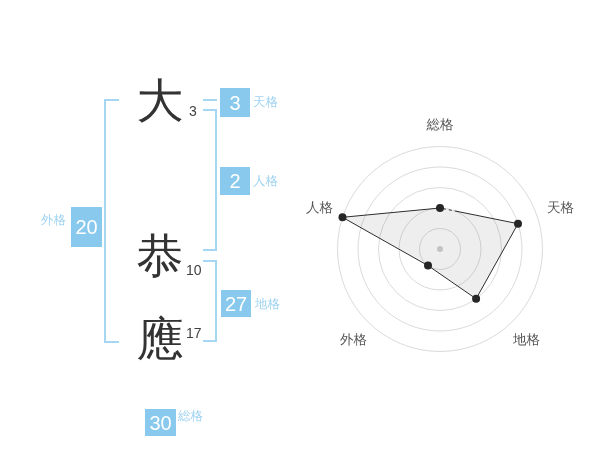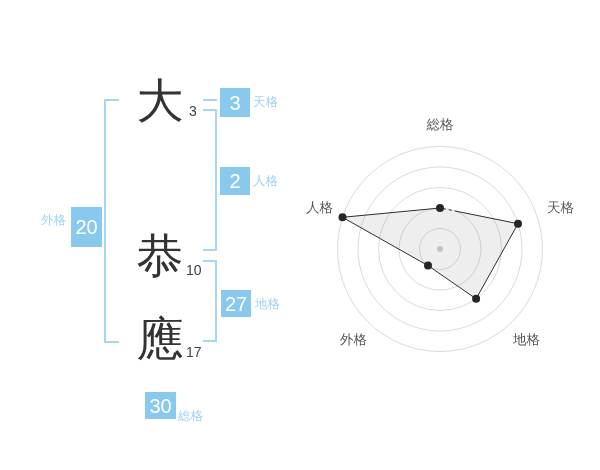--- a/index.html
+++ b/index.html
@@ -87,21 +87,21 @@
   <div class="bracket-right bracket-jinkaku"></div>
   <div class="bracket-right bracket-chikaku"></div>
 
   <div class="kanji" style="left:133px; top:77px;">大</div>
   <div class="stroke-num" style="left:189px; top:104px;">3</div>
 
   <div class="kanji" style="left:133px; top:232px;">恭</div>
   <div class="stroke-num" style="left:186px; top:263px;">10</div>
 
   <div class="kanji" style="left:133px; top:315px;">應</div>
-  <div class="stroke-num" style="left:186px; top:345px;">17</div>
+  <div class="stroke-num" style="left:186px; top:326px;">17</div>
 
   <div class="badge" style="left:220px; top:88px; width:30px; height:29px;">
     <span>3</span>
   </div>
   <div class="kaku-label" style="left:253px; top:96px;">天格</div>
 
   <div class="badge" style="left:220px; top:167px; width:30px; height:28px;">
     <span>2</span>
   </div>
   <div class="kaku-label" style="left:253px; top:175px;">人格</div>
@@ -109,21 +109,21 @@
   <div class="badge" style="left:221px; top:290px; width:30px; height:27px;text-align:center;">
     <span>27</span>
   </div>
   <div class="kaku-label" style="left:255px; top:298px;">地格</div>
 
   <div class="kaku-label" style="left:41px; top:214px;">外格</div>
   <div class="badge" style="left:71px; top:207px; width:31px; height:40px;">
     <span>20</span>
   </div>
 
-  <div class="badge" style="left:145px; top:392px; width:31px; height:27px;">
+  <div class="badge" style="left:145px; top:409px; width:31px; height:27px;">
     <span>30</span>
   </div>
   <div class="kaku-label" style="left:178px; top:410px;">総格</div>
 
   <div class="radar-wrap">
     <svg id="radar-svg" width="280" height="260" viewBox="0 0 280 260">
         <circle cx="140" cy="137" r="20.5" fill="none" stroke="#dbdbdb" stroke-width="1"></circle>
         <circle cx="140" cy="137" r="41" fill="none" stroke="#dbdbdb" stroke-width="1"></circle>
         <circle cx="140" cy="137" r="61.5" fill="none" stroke="#dbdbdb" stroke-width="1"></circle>
         <circle cx="140" cy="137" r="82" fill="none" stroke="#dbdbdb" stroke-width="1"></circle>

